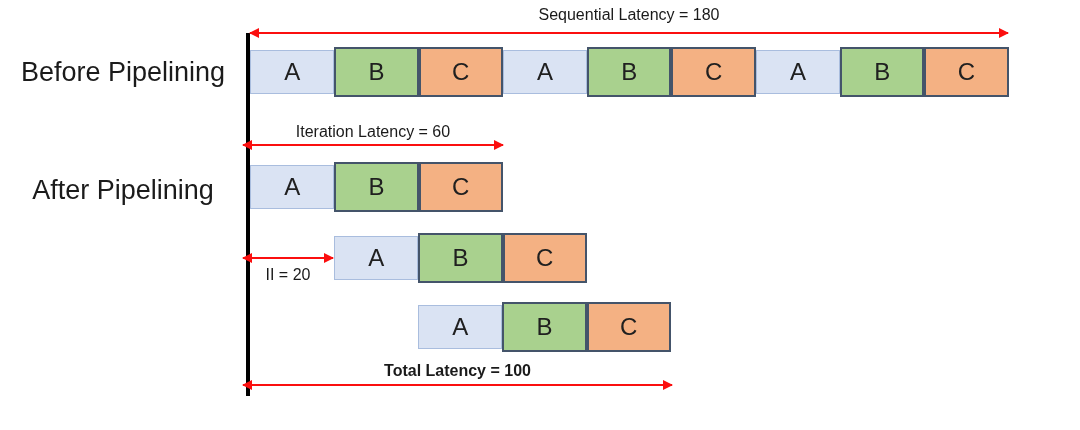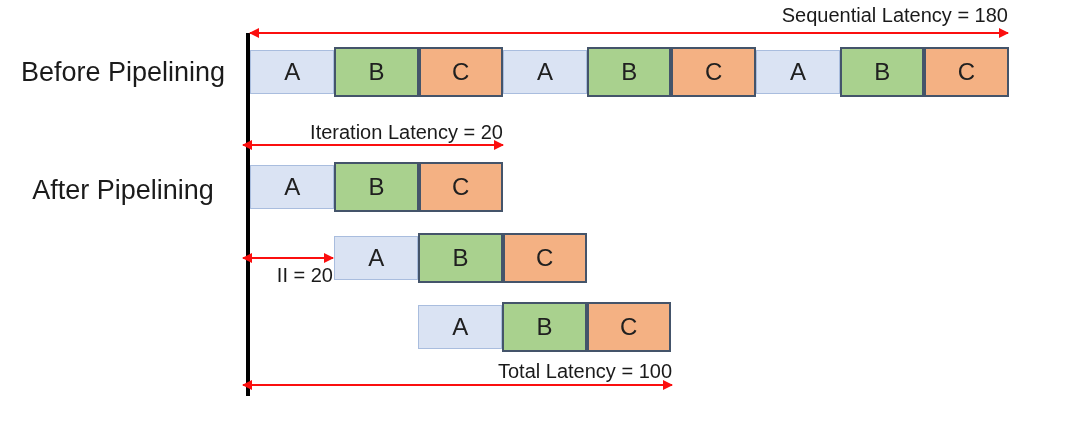--- a/index.html
+++ b/index.html
@@ -27,25 +27,25 @@
   .cell{
     flex:0 0 84.3px;width:84.3px;box-sizing:border-box;
     display:flex;align-items:center;justify-content:center;
     font-size:24px;line-height:1;color:#202020;
   }
   .cell.a{height:44px;background:#dae3f3;border:1.5px solid #a9bdde;}
   .cell.b{height:50px;background:#a9d18e;border:2px solid #44546a;}
   .cell.c{height:50px;background:#f4b183;border:2px solid #44546a;}
 
   
-  .mlabel{position:absolute;text-align:right;font-size:20px;line-height:18px;color:#1a1a1a;white-space:nowrap;}
+  .mlabel{position:absolute;text-align:center;font-size:16px;line-height:18px;color:#1a1a1a;white-space:nowrap;}
   .mlabel.seq{left:250px;width:758px;top:6px;}
   .mlabel.iter{left:243px;width:260px;top:123px;}
   .mlabel.ii{left:243px;width:90px;top:234px;margin-top:32px;}
-  .mlabel.total{left:243px;width:429px;top:362px;}
+  .mlabel.total{left:243px;width:429px;top:362px;font-weight:bold;}
 
   .marrow{position:absolute;height:2px;background:#fb0f0f;}
   .marrow.seq{left:250px;width:758px;top:32px;}
   .marrow.iter{left:243px;width:260px;top:144px;}
   .marrow.ii{left:243px;width:90px;top:257px;}
   .marrow.total{left:243px;width:429px;top:384px;}
 
   .ah{position:absolute;width:0;height:0;top:-4px;
       border-top:5px solid transparent;border-bottom:5px solid transparent;}
   .ah.left{left:-1px;border-right:10px solid #fb0f0f;}
@@ -72,21 +72,21 @@
     <div class="cell b">B</div>
     <div class="cell c">C</div>
     <div class="cell a">A</div>
     <div class="cell b">B</div>
     <div class="cell c">C</div>
     <div class="cell a">A</div>
     <div class="cell b">B</div>
     <div class="cell c">C</div>
   </div>
 
-  <div class="mlabel iter">Iteration Latency = 20</div>
+  <div class="mlabel iter">Iteration Latency = 60</div>
   <div class="marrow iter">
     <span class="ah left"></span>
     <span class="ah right"></span>
   </div>
 
   <div class="block-row r-after1">
     <div class="cell a">A</div>
     <div class="cell b">B</div>
     <div class="cell c">C</div>
   </div>

